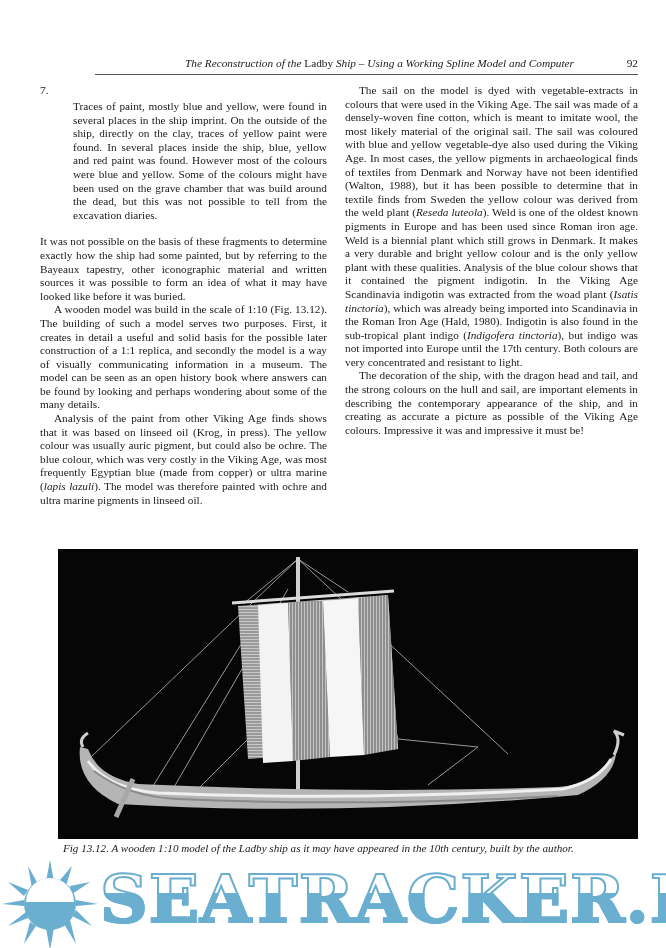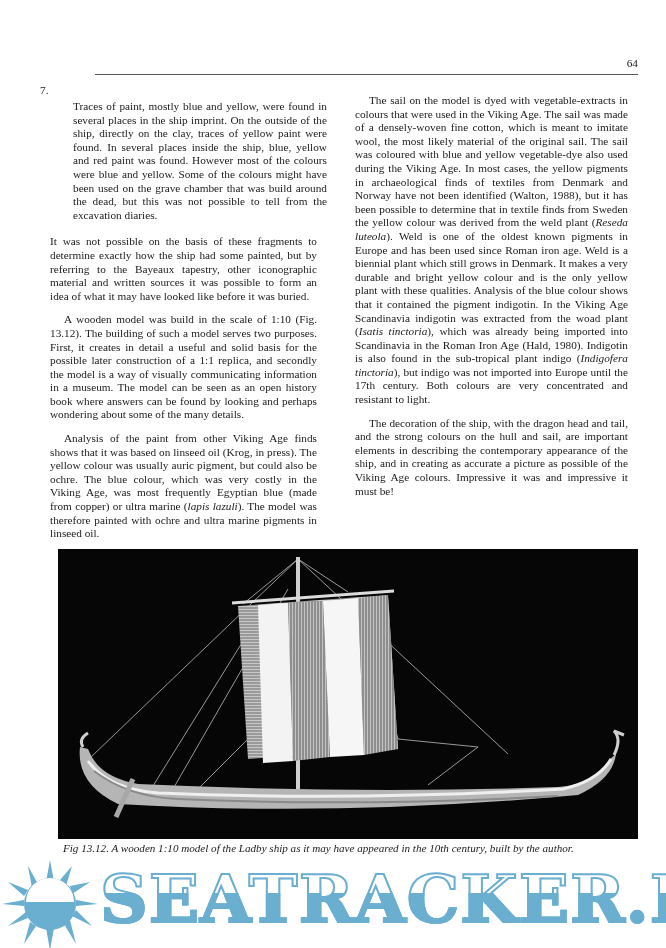--- a/index.html
+++ b/index.html
@@ -10,21 +10,21 @@
                   font-size: 11.3px; }
   .running-head .title { position: absolute; right: 64px; top: 0; font-style: italic; white-space: nowrap; }
   .running-head .title .upright { font-style: normal; }
   .running-head .page-no { position: absolute; right: 0; top: 0; }
   .head-rule { position: absolute; left: 95px; top: 74px; width: 543px; height: 1px; background: #555; }
 
   .col { position: absolute; top: 84px; width: 265px; font-size: 11.25px; line-height: 13.6px;
          text-align: justify; }
   .col.left { left: 40px; width: 287px; }
   .col.right { left: 345px; width: 293px; }
-  .col p { margin: 10px; }
+  .col p { margin: 0; }
   .col p.indent { text-indent: 14px; }
   .col p.gap { margin-top: 13px; }
 
   .list-item { display: flex; }
   .list-item .num { width: 33px; flex: none; }
   .list-item .body { flex: 1; text-align: justify; margin-top: 16px; }
 
   .figure { position: absolute; left: 58px; top: 549px; width: 580px; height: 290px;
             background: #060606; overflow: hidden; }
   .figure svg { display: block; }
@@ -36,21 +36,22 @@
   .wm-text { position: absolute; left: 100px; top: 0; font-family: "DejaVu Serif", serif;
              font-weight: bold; font-size: 66px; letter-spacing: 1px; line-height: 78px;
              color: transparent; -webkit-text-stroke: 2px #6aaed0;
              background: linear-gradient(to bottom, transparent 0, transparent 42%, #6aaed0 42%, #6aaed0 100%);
              -webkit-background-clip: text; background-clip: text; white-space: nowrap; }
 </style>
 </head>
 <body>
 
 <div class="running-head">
-  <span class="page-no">64</span>
+  <span class="title"><span>The Reconstruction of the </span><span class="upright">Ladby</span><span> Ship – Using a Working Spline Model and Computer</span></span>
+  <span class="page-no">92</span>
 </div>
 <div class="head-rule"></div>
 
 <div class="col left">
   <div class="list-item">
     <span class="num">7.</span>
     <span class="body">Traces of paint, mostly blue and yellow, were found in several places in the ship imprint. On the outside of the ship, directly on the clay, traces of yellow paint were found. In several places inside the ship, blue, yellow and red paint was found. However most of the colours were blue and yellow. Some of the colours might have been used on the grave chamber that was build around the dead, but this was not possible to tell from the excavation diaries.</span>
   </div>
   <p class="gap">It was not possible on the basis of these fragments to determine exactly how the ship had some painted, but by referring to the Bayeaux tapestry, other iconographic material and written sources it was possible to form an idea of what it may have looked like before it was buried.</p>
   <p class="indent">A wooden model was build in the scale of 1:10 (Fig. 13.12). The building of such a model serves two purposes. First, it creates in detail a useful and solid basis for the possible later construction of a 1:1 replica, and secondly the model is a way of visually communicating information in a museum. The model can be seen as an open history book where answers can be found by looking and perhaps wondering about some of the many details.</p>

